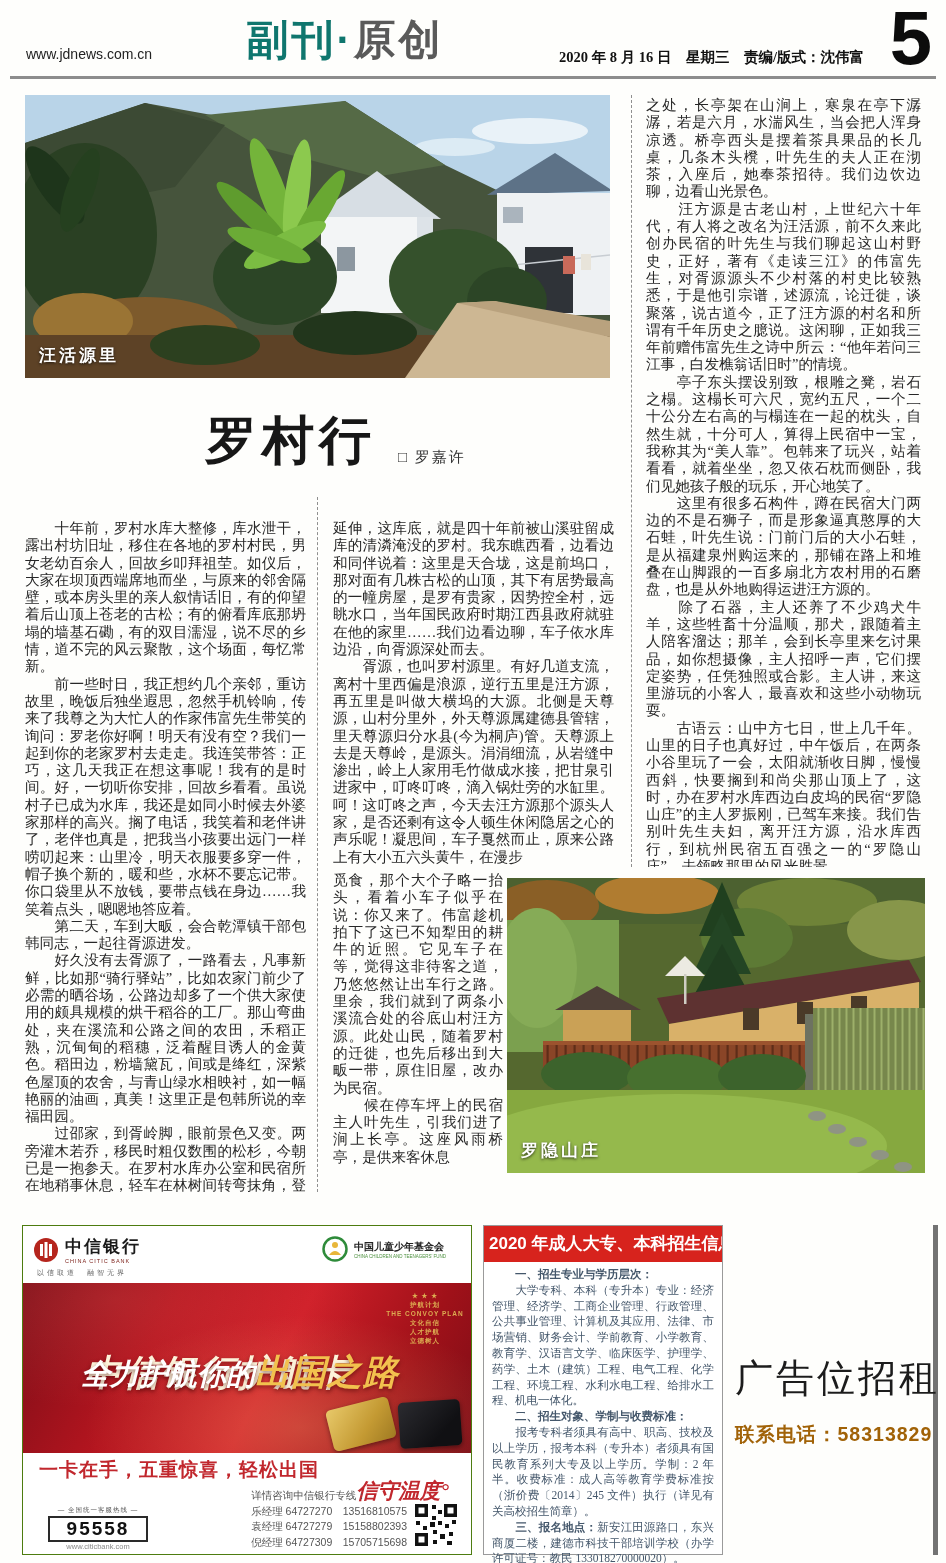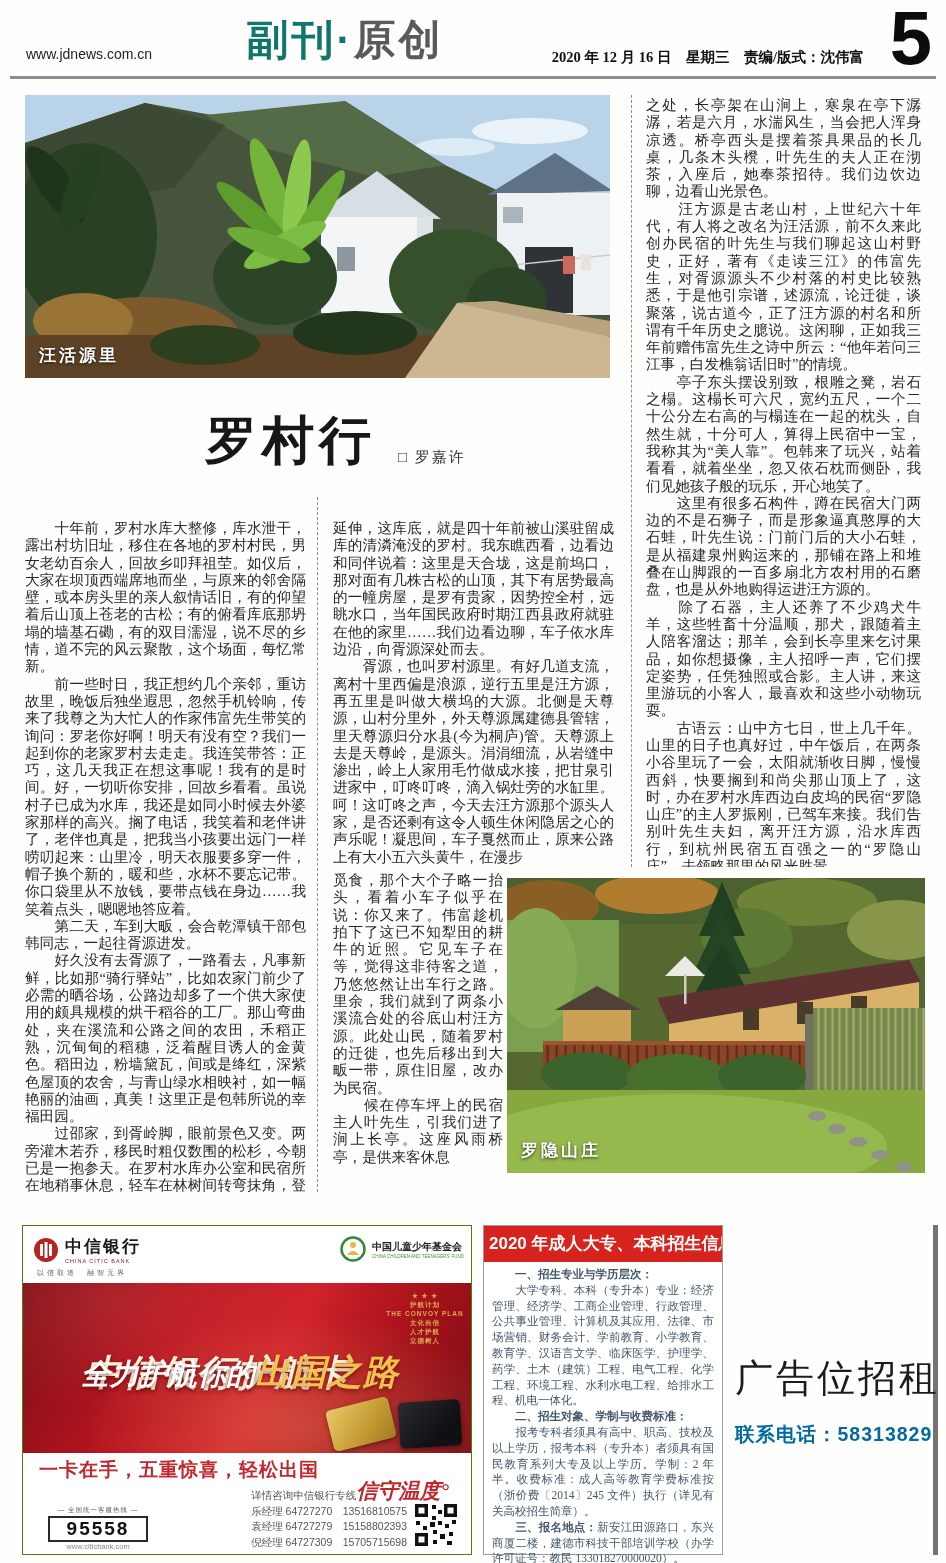--- a/index.html
+++ b/index.html
@@ -35,21 +35,21 @@
   .col3{left:646px;top:97px;width:275px;height:770px;}
   .vdash{position:absolute;width:0;border-left:1px dashed #8f8f8f;}
   .vd1{left:317px;top:497px;height:695px;}
   .vd2{left:631px;top:95px;height:772px;}
   
   .citic{position:absolute;left:22px;top:1225px;width:450px;height:330px;background:#fff;
          border:1px solid #4d7c0f;box-sizing:border-box;font-family:"Liberation Sans",sans-serif;}
   .citic-head{position:absolute;left:0;right:0;top:0;height:57px;background:#fff;}
   .logo-row{position:absolute;display:flex;align-items:center;gap:6px;}
   .citic-logo{left:10px;top:9px;}
-  .fund-logo{right:7px;top:10px;align-items:center;}
+  .fund-logo{right:25px;top:10px;align-items:center;}
   .citic-name{font:bold 17px "Liberation Serif",serif;color:#1a1a1a;letter-spacing:2px;}
   .citic-en{font:5.5px "Liberation Sans",sans-serif;color:#7a1d16;letter-spacing:1px;}
   .citic-tag{position:absolute;left:14px;top:42px;font:7px "Liberation Sans",sans-serif;color:#666;letter-spacing:3px;}
   .fund-name{font:bold 10px "Liberation Sans",sans-serif;color:#222;}
   .fund-en{font:4.5px "Liberation Sans",sans-serif;color:#4a8f3c;}
   .citic-red{position:absolute;left:0;right:0;top:57px;height:170px;overflow:hidden;
              background:linear-gradient(118deg,#7c0d17 0%,#b4151f 30%,#cf1f29 55%,#a01119 80%,#7c0d17 100%);}
   .flare{position:absolute;left:0;top:0;right:0;bottom:0;
          background:radial-gradient(ellipse at 62% 85%, rgba(255,190,120,.28), transparent 55%),
                     radial-gradient(ellipse at 20% 10%, rgba(255,120,110,.18), transparent 50%);}
@@ -87,30 +87,30 @@
   .r-body{padding:5px 8px 0 8px;font-size:11.5px;line-height:15.8px;color:#44576b;
           text-align:justify;}
   .r-body p{margin:0;white-space:pre-line;}
   .r-body .hd{font-weight:bold;font-family:Liberation Serif, serif;}
   
   .rental{position:absolute;left:723px;top:1225px;width:215px;height:330px;
           border-right:5px solid #737373;box-sizing:border-box;}
   .rental-title{position:absolute;left:12px;top:128px;font:38px "Liberation Serif",serif;
                 color:#1c1c1c;letter-spacing:3px;white-space:nowrap;}
   .rental-phone{position:absolute;left:12px;top:196px;font:bold 19.5px "Liberation Sans",sans-serif;
-                color:#0369a1;letter-spacing:1px;white-space:nowrap;}
+                color:#a16207;letter-spacing:1px;white-space:nowrap;}
 </style>
 </head>
 <body>
 
 <div class="page">
 
   <div class="site">www.jdnews.com.cn</div>
   <div class="masthead"><span class="sec-a">副刊·</span><span class="sec-b">原创</span></div>
-  <div class="dateline">2020 年 12 月 16 日　星期三　责编/版式：沈伟富</div>
+  <div class="dateline">2020 年 8 月 16 日　星期三　责编/版式：沈伟富</div>
   <div class="pagenum">5</div>
   <div class="hrule"></div>
 
   <div class="photo photo1">
     <svg viewBox="0 0 585 283" preserveAspectRatio="none">
       <rect width="585" height="283" fill="#b9d4e8"></rect>
       <ellipse cx="505" cy="36" rx="58" ry="13" fill="#e9f2f8"></ellipse>
       <ellipse cx="430" cy="52" rx="40" ry="9" fill="#dcebf4"></ellipse>
       <polygon points="0,48 120,8 220,26 320,6 420,70 585,150 585,283 0,283" fill="#46543c"></polygon>
       <polygon points="180,20 320,6 420,70 350,82 235,52" fill="#556a46"></polygon>

